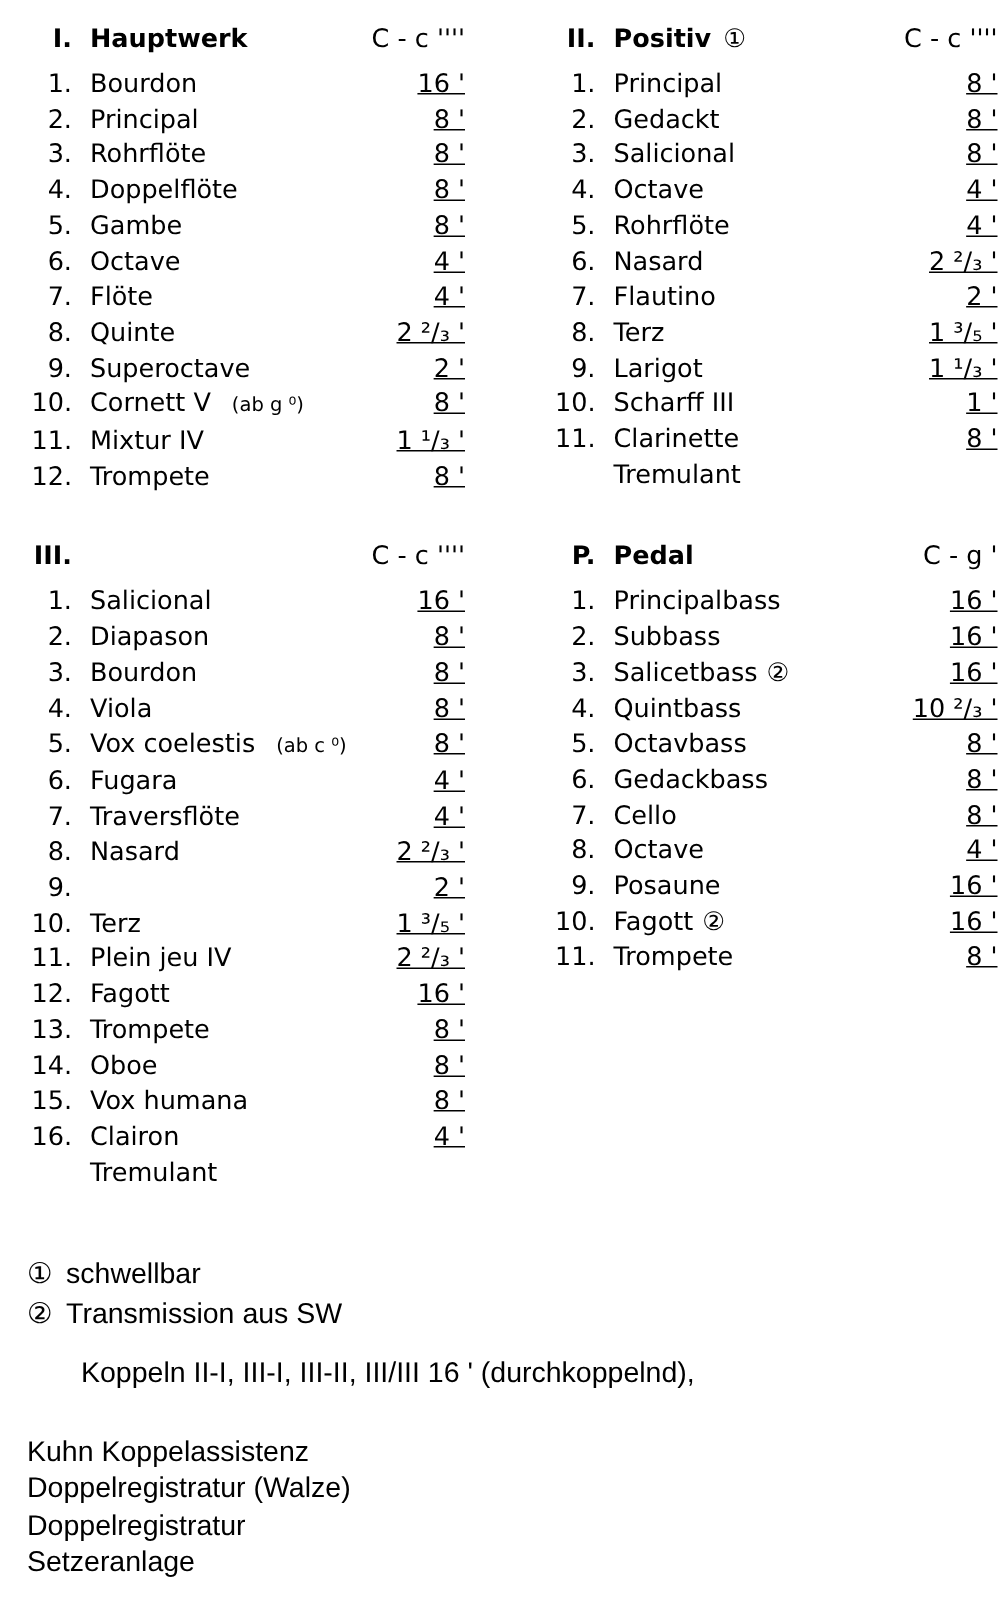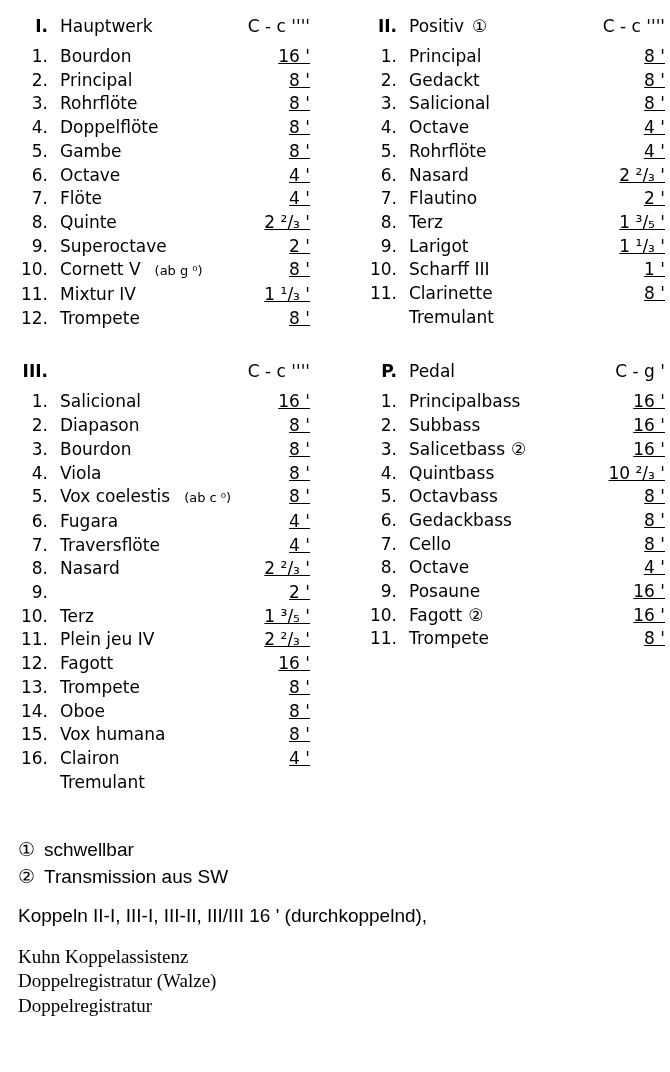--- a/index.html
+++ b/index.html
@@ -18,40 +18,40 @@
     column-gap: 57px;
     row-gap: 29px;
     align-items: start;
   }
   .div-header {
     display: flex; align-items: baseline;
     font-size: 17px; line-height: 24px;
     margin-bottom: 7px;
   }
   .numeral { flex: none; width: 30px; text-align: right; font-weight: bold; }
-  .div-name { font-weight: normal; margin-left: 12px; }
+  .div-name { font-weight: bold; margin-left: 12px; }
   .div-mark { margin-left: 8px; font-weight: normal; }
   .div-mark:empty { display: none; }
   .compass { margin-left: auto; font-weight: normal; white-space: pre; }
 
   .stop-row { display: flex; align-items: baseline; font-size: 17px; line-height: 23.7px; }
   .stop-num { flex: none; width: 30px; text-align: right; }
   .stop-name { margin-left: 12px; white-space: pre; }
   .stop-note { font-size: 13px; margin-left: 14px; white-space: pre; }
   .stop-mark { margin-left: 6px; }
   .stop-note:empty, .stop-mark:empty { display: none; }
   .stop-pitch { margin-left: auto; white-space: pre; text-decoration: underline; }
 
   
   .bottom { font-family: "Liberation Sans", sans-serif; font-size: 19px; }
   .footnotes { margin-top: 42px; line-height: 27px; }
   .footnote { display: flex; align-items: baseline; }
   .fn-mark { margin-right: 9px; }
-  .couplers { margin-top: 14px; line-height: 23.5px; }
-  .features { margin-top: 17px; line-height: 24.4px; font-family: Liberation Serif, serif; }
+  .couplers { margin-top: 14px; line-height: 23.5px; margin-left: 36px; }
+  .features { margin-top: 29px; line-height: 24.4px; }
 </style>
 </head>
 <body>
 
 <div class="page">
 
   <div class="grid" id="grid">
     <section class="division">
       <div class="div-header">
         <span class="numeral">I.</span>
@@ -471,15 +471,16 @@
   </section>
 
   <section class="bottom couplers">
     <div>Koppeln II-I, III-I, III-II, III/III 16 ' (durchkoppelnd),</div>
   </section>
 
   <section class="bottom features">
     <div>Kuhn Koppelassistenz</div>
     <div>Doppelregistratur (Walze)</div>
     <div>Doppelregistratur</div>
+    <div>Setzeranlage</div>
   </section>
 
 </div>
 
 </body></html>

